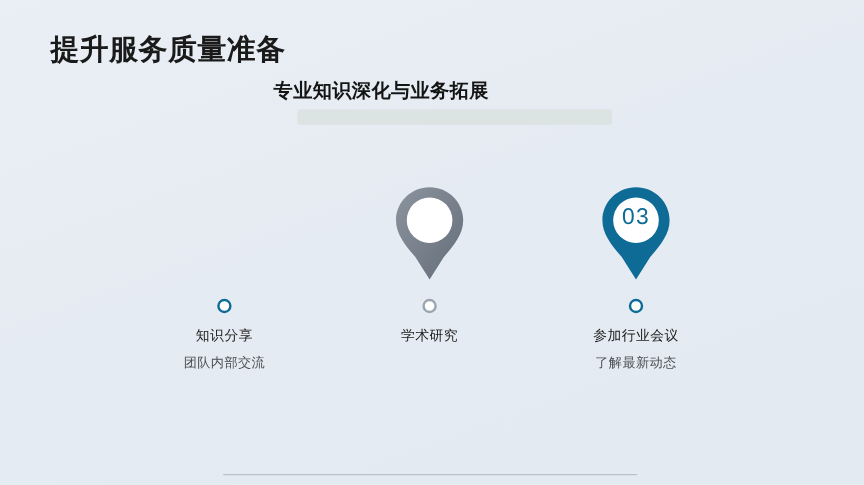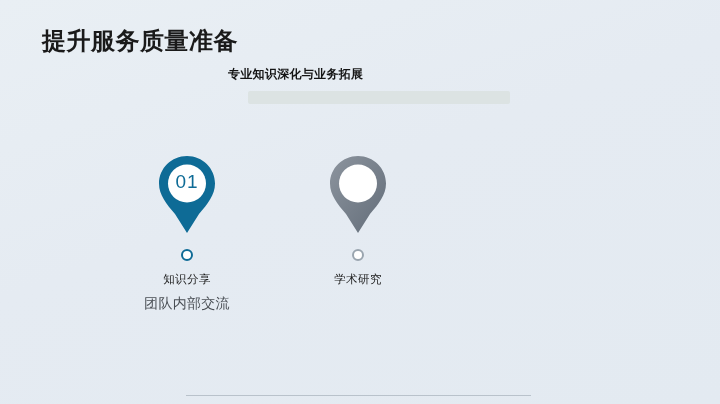--- a/index.html
+++ b/index.html
@@ -31,21 +31,21 @@
     letter-spacing: 0.5px;
     white-space: nowrap;
   }
   .subtitle-wrap {
     position: absolute;
     left: 228px;
     top: 66px;
     width: 300px;
   }
   .subtitle {
-    font-size: 12px;
+    font-size: 16px;
     font-weight: bold;
     color: #141414;
     letter-spacing: 0.3px;
     white-space: nowrap;
   }
   .subtitle-bar {
     position: absolute;
     left: 248px;
     top: 91px;
     width: 262px;
@@ -126,21 +126,21 @@
     font-weight: normal;
     color: #1b1b1b;
     letter-spacing: 0.4px;
   }
   .step-sub {
     position: absolute;
     top: 155px;
     left: 0;
     width: 170px;
     text-align: center;
-    font-size: 14px;
+    font-size: 11px;
     color: #4a4f55;
     letter-spacing: 0.3px;
   }
 </style>
 </head>
 <body>
 
 <div class="slide">
 
   <div class="slide-title">提升服务质量准备</div>
@@ -148,27 +148,20 @@
   <div class="subtitle-wrap">
     <div class="subtitle">专业知识深化与业务拓展</div>
   </div>
   <div class="subtitle-bar"></div>
 
   <div class="timeline">
 
     <div class="axis-line"></div>
 
     <div class="step step-1">
-      <div class="pin">
-        <svg viewBox="0 0 62 82" xmlns="http://www.w3.org/2000/svg">
-          <path d="M31 2 C15.5 2 3 14.3 3 29.5 C3 41 10.5 50 19 60 L31 79 L43 60 C51.5 50 59 41 59 29.5 C59 14.3 46.5 2 31 2 Z" fill="#0e6b96"></path>
-          <circle cx="31" cy="29.5" r="19" fill="#ffffff"></circle>
-        </svg>
-        <div class="pin-num" style="color:#0e6b96;">01</div>
-      </div>
       <div class="node node-teal"></div>
       <div class="step-head">知识分享</div>
       <div class="step-sub">团队内部交流</div>
     </div>
 
     <div class="step step-2">
       <div class="pin">
         <svg viewBox="0 0 62 82" xmlns="http://www.w3.org/2000/svg">
           <defs>
             <linearGradient id="grayGrad" x1="0" y1="0" x2="1" y2="1">
@@ -177,15 +170,27 @@
             </linearGradient>
           </defs>
           <path d="M31 2 C15.5 2 3 14.3 3 29.5 C3 41 10.5 50 19 60 L31 79 L43 60 C51.5 50 59 41 59 29.5 C59 14.3 46.5 2 31 2 Z" fill="url(#grayGrad)"></path>
           <circle cx="31" cy="29.5" r="19" fill="#ffffff"></circle>
         </svg>
       </div>
       <div class="node node-gray"></div>
       <div class="step-head">学术研究</div>
     </div>
 
+    <div class="step step-3">
+      <div class="pin">
+        <svg viewBox="0 0 62 82" xmlns="http://www.w3.org/2000/svg">
+          <path d="M31 2 C15.5 2 3 14.3 3 29.5 C3 41 10.5 50 19 60 L31 79 L43 60 C51.5 50 59 41 59 29.5 C59 14.3 46.5 2 31 2 Z" fill="#0e6b96"></path>
+          <circle cx="31" cy="29.5" r="19" fill="#ffffff"></circle>
+        </svg>
+        <div class="pin-num" style="color:#0e6b96;">03</div>
+      </div>
+      <div class="node node-teal"></div>
+      <div class="step-head">参加行业会议</div>
+      <div class="step-sub">了解最新动态</div>
+    </div>
 
   </div>
 </div>
 
 </body></html>

